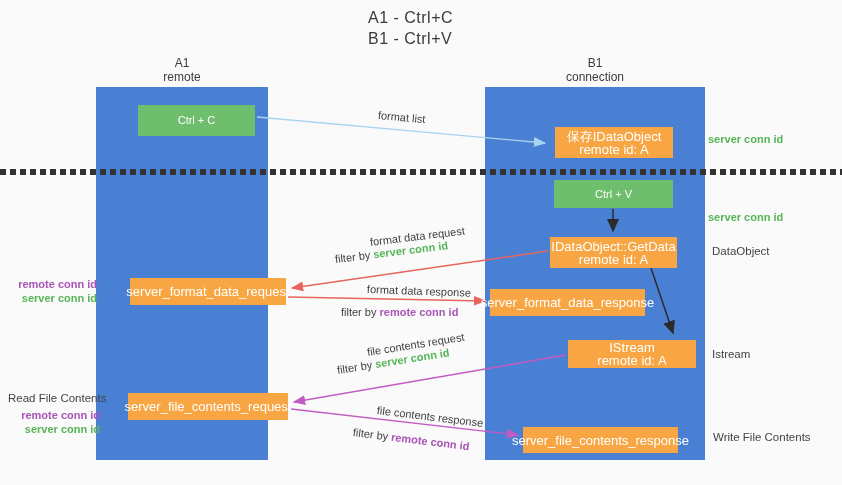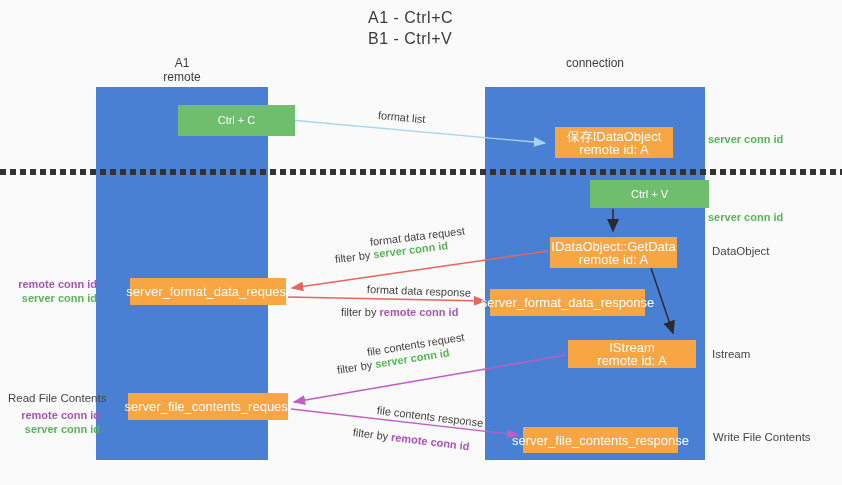--- a/index.html
+++ b/index.html
@@ -47,20 +47,21 @@
   <div class="title">
     <div>A1 - Ctrl+C</div>
     <div>B1 - Ctrl+V</div>
   </div>
 
   <div class="lane-header lh-left">
     <div>A1</div>
     <div>remote</div>
   </div>
   <div class="lane-header lh-right">
+    <div>B1</div>
     <div>connection</div>
   </div>
 
   <div class="lane lane-left"></div>
   <div class="lane lane-right"></div>
 
   <div class="dots"></div>
 
   <svg class="arrows" width="842" height="485" viewBox="0 0 842 485">
     <defs>
@@ -79,30 +80,30 @@
     </defs>
     <path d="M257,117 L545,143" class="st-blue" marker-end="url(#m-blue)"></path>
     <path d="M613,209 L613,231" class="st-black" marker-end="url(#m-black)"></path>
     <path d="M651,268 L673,333" class="st-black" marker-end="url(#m-black)"></path>
     <path d="M548,251 L292,288" class="st-red" marker-end="url(#m-red)"></path>
     <path d="M288,297 L485,301" class="st-red" marker-end="url(#m-red)"></path>
     <path d="M566,355 L294,402" class="st-mag" marker-end="url(#m-mag)"></path>
     <path d="M291,409 L518,435" class="st-mag" marker-end="url(#m-mag)"></path>
   </svg>
 
-  <div class="node green" style="left:138px;top:105px;width:117px;height:31px;font-size:11px;margin-left:40px;">
+  <div class="node green" style="left:138px;top:105px;width:117px;height:31px;font-size:11px;">
     <div>Ctrl + C</div>
   </div>
 
   <div class="node orange" style="left:555px;top:127px;width:118px;height:31px;">
     <div>保存IDataObject</div>
     <div>remote id: A</div>
   </div>
 
-  <div class="node green" style="left:554px;top:180px;width:119px;height:28px;font-size:11px;margin-left:36px;">
+  <div class="node green" style="left:554px;top:180px;width:119px;height:28px;font-size:11px;">
     <div>Ctrl + V</div>
   </div>
 
   <div class="node orange" style="left:550px;top:237px;width:127px;height:31px;">
     <div>IDataObject::GetData</div>
     <div>remote id: A</div>
   </div>
 
   <div class="node orange" style="left:130px;top:278px;width:156px;height:27px;">
     <div>server_format_data_request</div>

